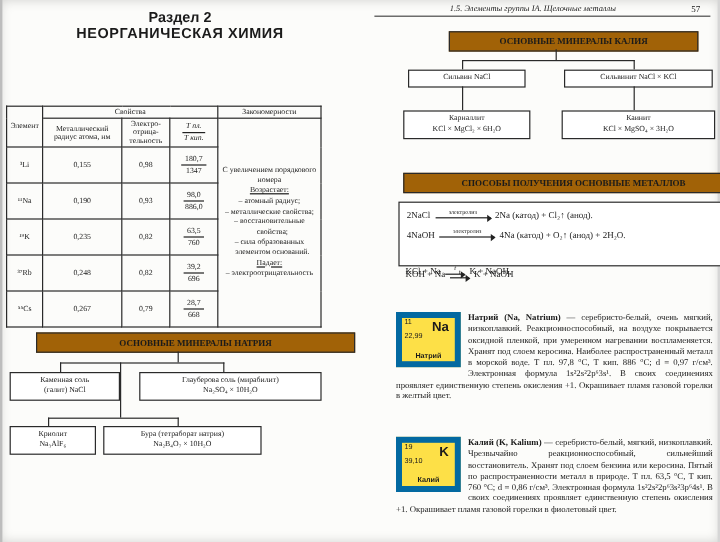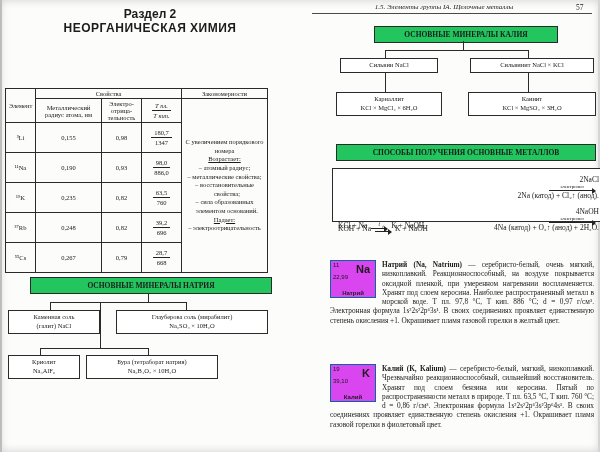--- a/index.html
+++ b/index.html
@@ -26,49 +26,49 @@
   .pat-item{padding-left:5px;text-indent:-5px;}
   .u{text-decoration:underline;}
   .ital{font-style:italic;}
   .frac{display:inline-block;text-align:center;vertical-align:middle;}
   .ftop{display:block;border-bottom:1px solid #222;padding:0 3px 1px;}
   .fbot{display:block;padding-top:1px;}
 
   
   .fbox{position:absolute;border:1px solid #2a2a2a;background:#fff;text-align:center;
         font-size:6.5px;line-height:1.35;padding:2px 2px;}
-  .ftitle{position:absolute;border:1px solid #2a2a2a;background:#22c55e;text-align:center;
-          font-weight:bold;font-size:7.5px;padding:3px 2px;}
+  .ftitle{position:absolute;border:1px solid #2a2a2a;background:#a16207;text-align:center;
+          font-weight:bold;font-size:7.5px;padding:3px 14px;}
   .hline{position:absolute;height:1px;background:#2a2a2a;}
   .vline{position:absolute;width:1px;background:#2a2a2a;}
 
   
   .run-head{left:310px;top:3px;width:268px;text-align:center;font-style:italic;font-size:7px;}
   .page-num{left:576px;top:3px;font-size:7.5px;}
   .head-rule{left:312px;top:13px;width:280px;height:1px;background:#4a4a4a;position:absolute;}
 
   
   .eqbox{position:absolute;left:332px;top:168px;width:260px;height:46px;border:1px solid #2a2a2a;
          padding:6px 6px 0;background:#fff;}
-  .eqline{display:flex;align-items:flex-end;font-size:7.5px;margin-bottom:7px;white-space:nowrap;flex-direction:column;}
+  .eqline{display:flex;align-items:flex-start;font-size:7.5px;margin-bottom:7px;white-space:nowrap;}
   .eqfree{position:absolute;left:338px;font-size:7.5px;display:flex;align-items:center;white-space:nowrap;}
   .larrow{display:inline-flex;flex-direction:column;align-items:center;margin:0 4px;}
   .larrow .lbl{font-size:5px;line-height:1;margin-bottom:1px;}
   .larrow .lbl.it{font-style:italic;font-size:5.5px;}
   .aline{height:1px;background:#222;position:relative;}
   .aline.long{width:46px;}
   .aline.short{width:16px;}
   .aline::after{content:"";position:absolute;right:-1px;top:-2.5px;width:0;height:0;
                 border-left:4px solid #222;border-top:3px solid transparent;border-bottom:3px solid transparent;}
 
   
   .entry{position:absolute;width:264px;}
   .entry-text{margin:0;text-align:justify;font-size:7.3px;line-height:9.3px;}
   .entry-text b{font-weight:bold;margin-top:28px;}
-  .elcard{float:left;width:44px;height:36px;border:1px solid #0369a1;background:#d946ef;
+  .elcard{float:left;width:44px;height:36px;border:5px solid #0369a1;background:#fde047;
           position:relative;margin-right:6px;margin-bottom:2px;font-family:"Liberation Sans","DejaVu Sans",sans-serif;}
   .el-z{position:absolute;top:1px;left:2px;font-size:6px;}
   .el-mass{position:absolute;top:13px;left:2px;font-size:6px;}
   .el-sym{position:absolute;top:2px;right:5px;font-size:11px;font-weight:bold;}
   .el-name{position:absolute;bottom:1px;left:0;right:0;text-align:center;font-size:6px;font-weight:bold;}
 </style>
 </head>
 <body>
 
 <div class="spread">

